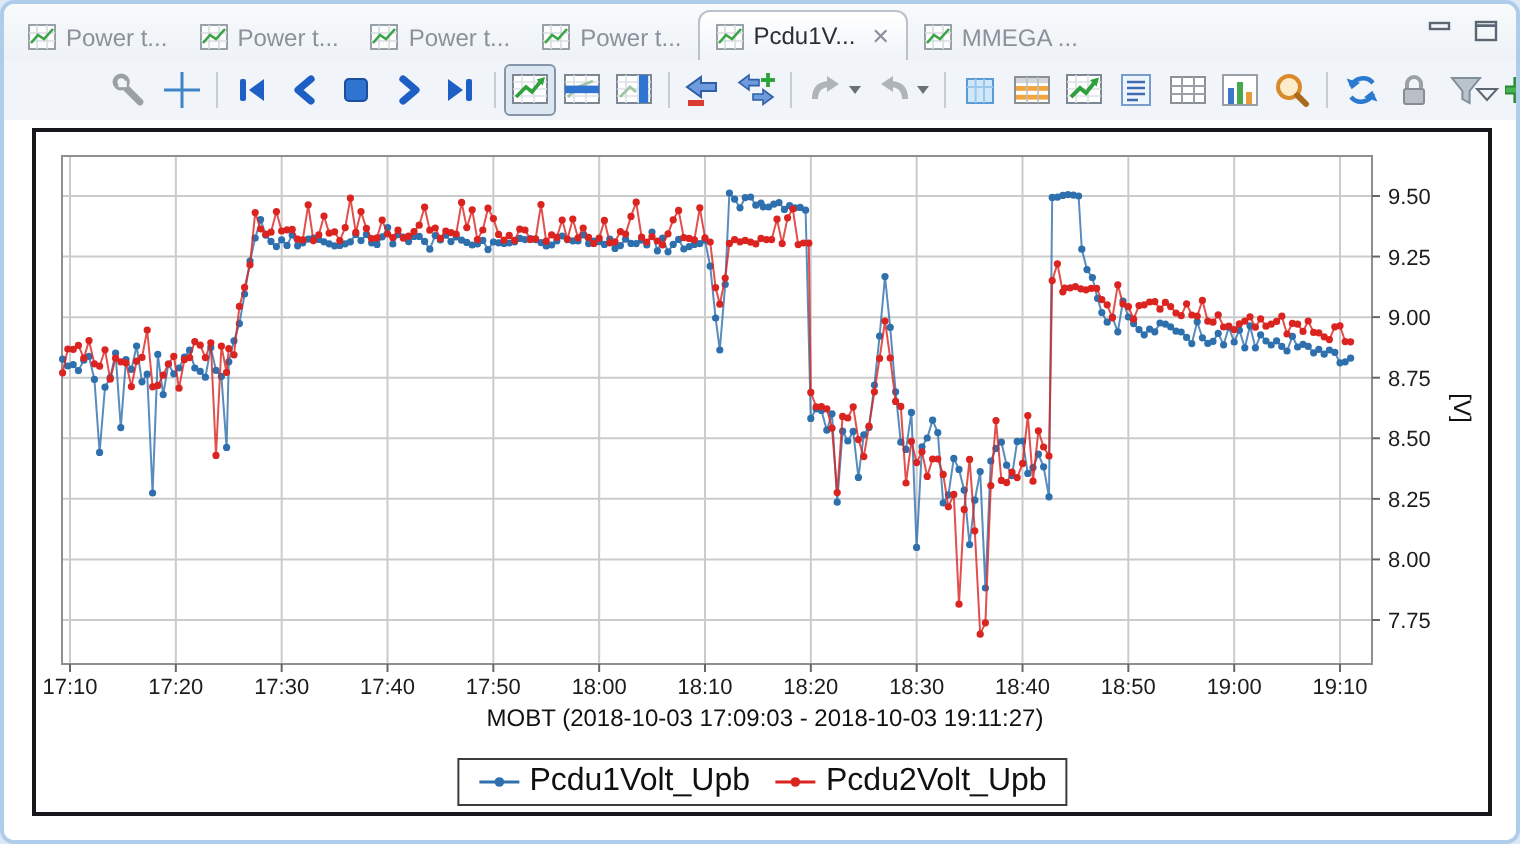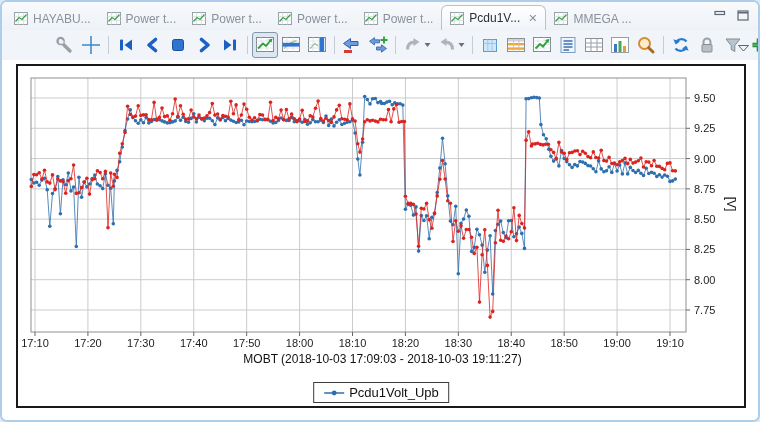--- a/index.html
+++ b/index.html
@@ -24,38 +24,28 @@
   .tbtn.withcaret{width:32px;gap:1px;}
   .tsep{width:1px;height:18px;background:#c6ccd4;margin:0 4px;flex:0 0 auto;}
   .overflow{position:absolute;right:8px;top:9px;}
   
   .content{position:absolute;top:58px;left:0;right:0;bottom:0;background:#fff;}
   .chart-panel{position:absolute;left:14px;top:4px;width:730px;height:344px;box-sizing:border-box;
         border:2px solid #17171c;background:#fff;}
   .chart-panel svg.main{position:absolute;left:0;top:0;}
   .legend{position:absolute;left:50%;transform:translateX(-50%);bottom:3px;display:flex;gap:12px;
         align-items:center;border:1px solid #3c3c3c;background:#fff;padding:2px 9px;}
-  .legend-item{display:flex;align-items:center;gap:4px;font-size:13px;color:#111;white-space:nowrap;}
+  .legend-item{display:flex;align-items:center;gap:4px;font-size:16px;color:#111;white-space:nowrap;}
 </style>
 </head>
 <body>
 
 <div class="window">
   <div class="tabbar">
     <div class="tabs" id="tabs">
-        <div class="tab">
-          <span style="display: flex;">
-            <svg width="14" height="13" viewBox="0 0 14 13">
-              <rect x="0.5" y="0.5" width="13" height="12" fill="#fbfcfd" stroke="#98a0a8"></rect>
-              <path d="M0.5 4.5 H13.5 M0.5 8.5 H13.5 M4.5 0.5 V12.5 M9.5 0.5 V12.5" stroke="#d8dce0" stroke-width="0.8"></path>
-              <path d="M1.5 9.5 L5 5.5 L8 7.5 L12.5 2.5" stroke="#3aa345" stroke-width="1.3" fill="none"></path>
-            </svg>
-          </span>
-          <span>HAYABU...</span>
-        </div>
         <div class="tab">
           <span style="display: flex;">
             <svg width="14" height="13" viewBox="0 0 14 13">
               <rect x="0.5" y="0.5" width="13" height="12" fill="#fbfcfd" stroke="#98a0a8"></rect>
               <path d="M0.5 4.5 H13.5 M0.5 8.5 H13.5 M4.5 0.5 V12.5 M9.5 0.5 V12.5" stroke="#d8dce0" stroke-width="0.8"></path>
               <path d="M1.5 9.5 L5 5.5 L8 7.5 L12.5 2.5" stroke="#3aa345" stroke-width="1.3" fill="none"></path>
             </svg>
           </span>
           <span>Power t...</span>
         </div>
@@ -931,16 +921,25 @@
       <div class="legend" id="legend">
           <span class="legend-item">
             <span style="display: flex;">
               <svg width="22" height="8">
                 <line x1="1" y1="4" x2="21" y2="4" stroke="#2e6fad" stroke-width="1.6"></line>
                 <circle cx="11" cy="4" r="2.4" fill="#2e6fad"></circle>
               </svg>
             </span>
             <span>Pcdu1Volt_Upb</span>
           </span>
+          <span class="legend-item">
+            <span style="display: flex;">
+              <svg width="22" height="8">
+                <line x1="1" y1="4" x2="21" y2="4" stroke="#db231f" stroke-width="1.6"></line>
+                <circle cx="11" cy="4" r="2.4" fill="#db231f"></circle>
+              </svg>
+            </span>
+            <span>Pcdu2Volt_Upb</span>
+          </span>
         </div>
     </div>
   </div>
 </div>
 
 </body></html>

